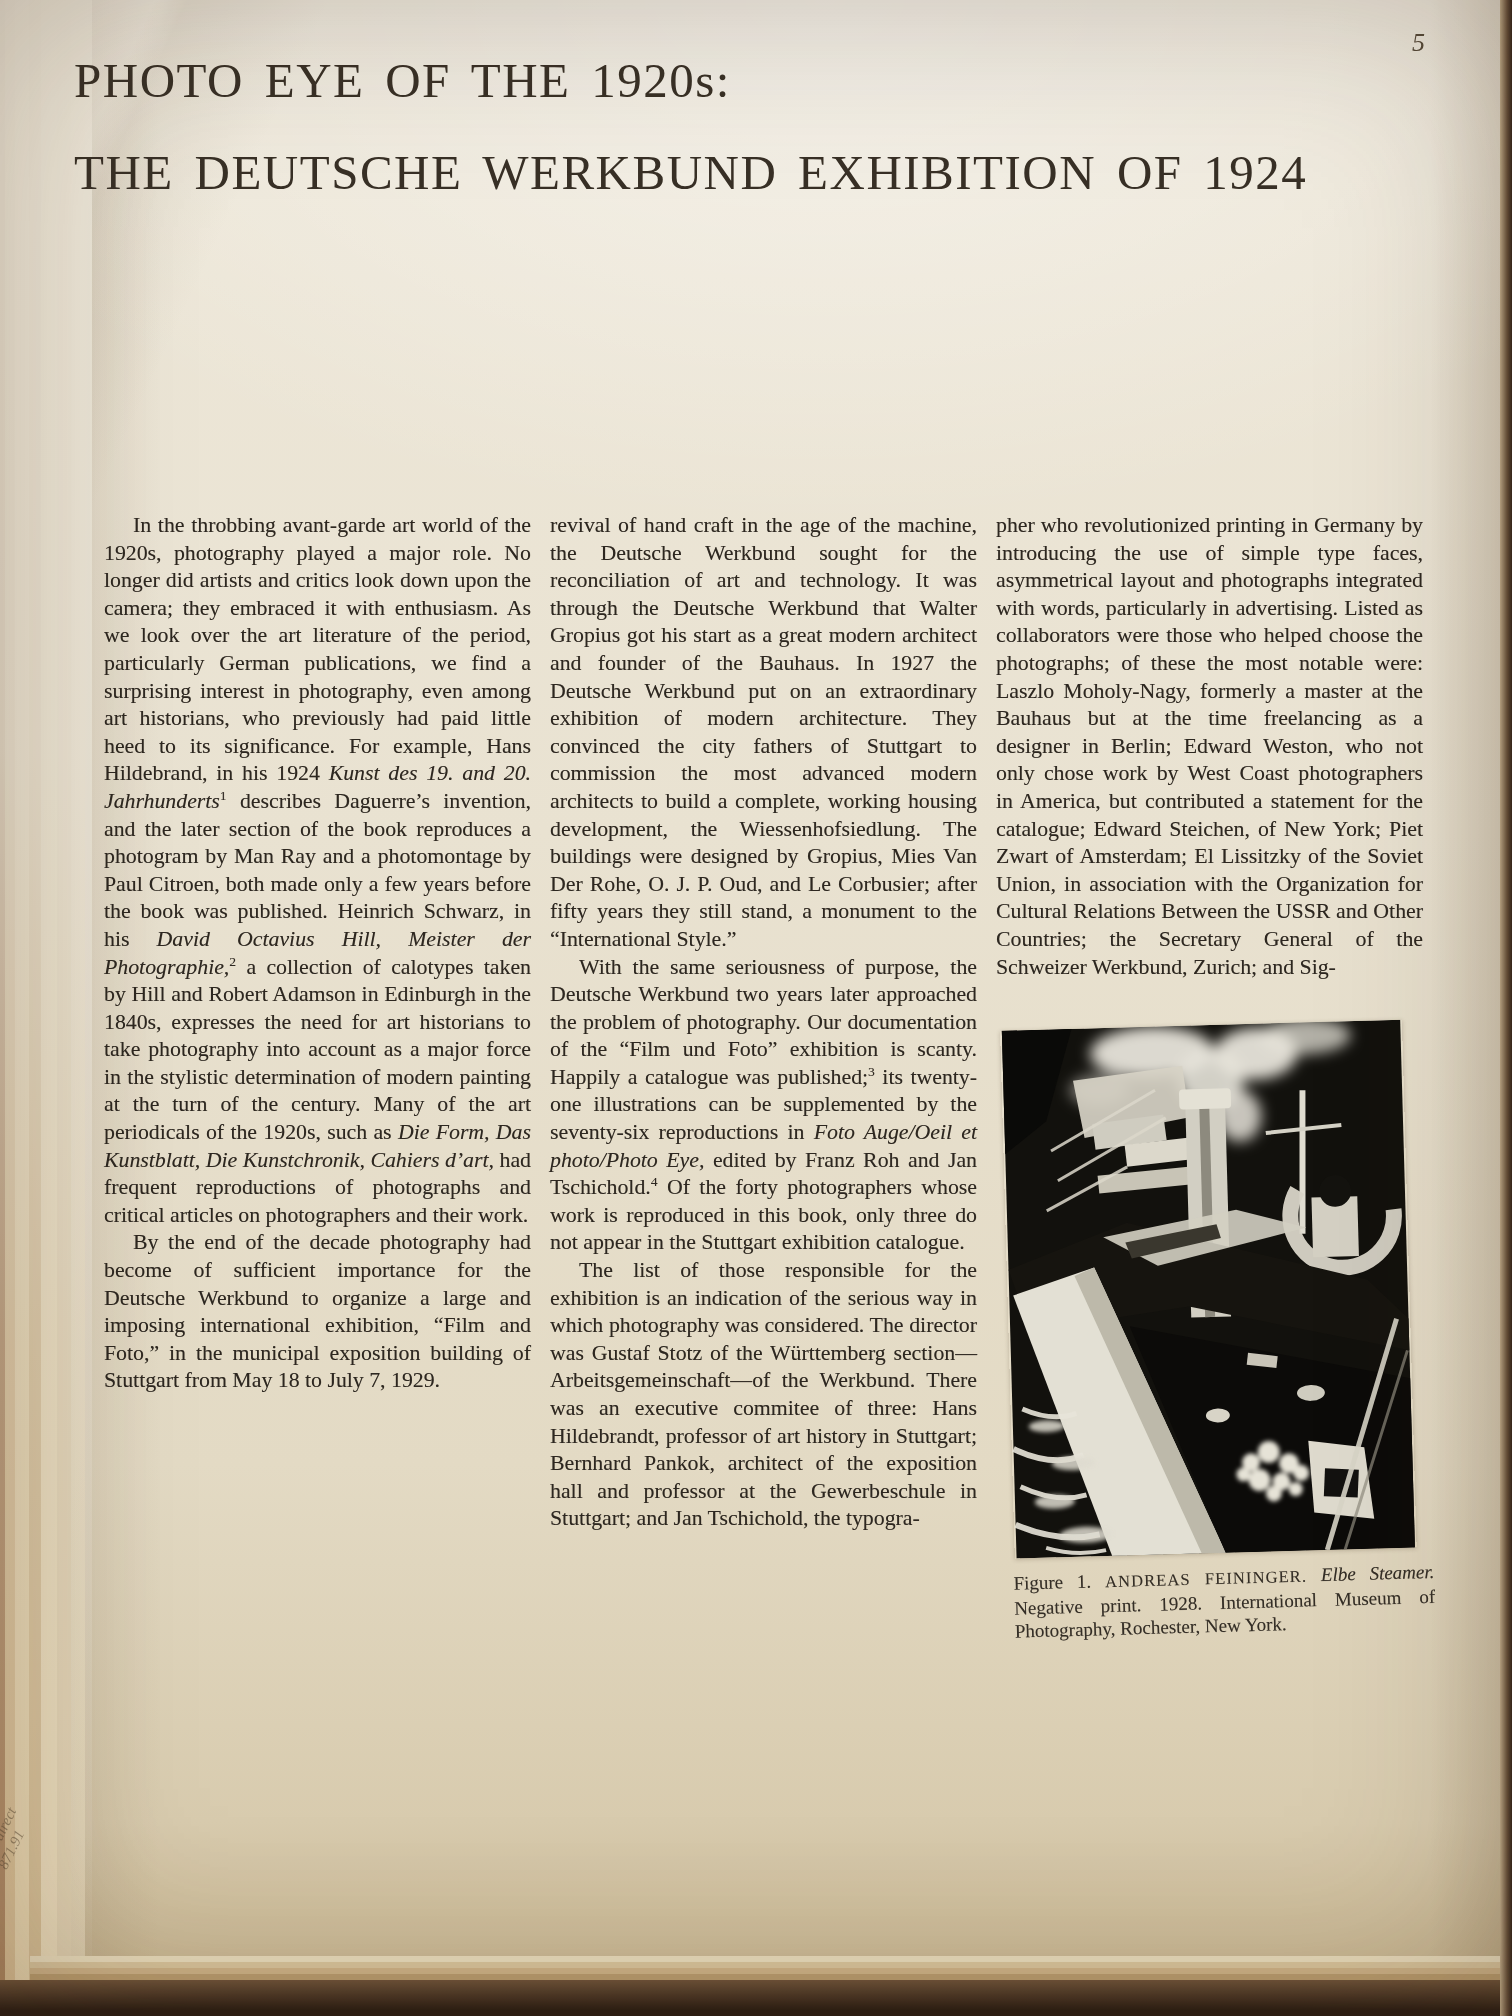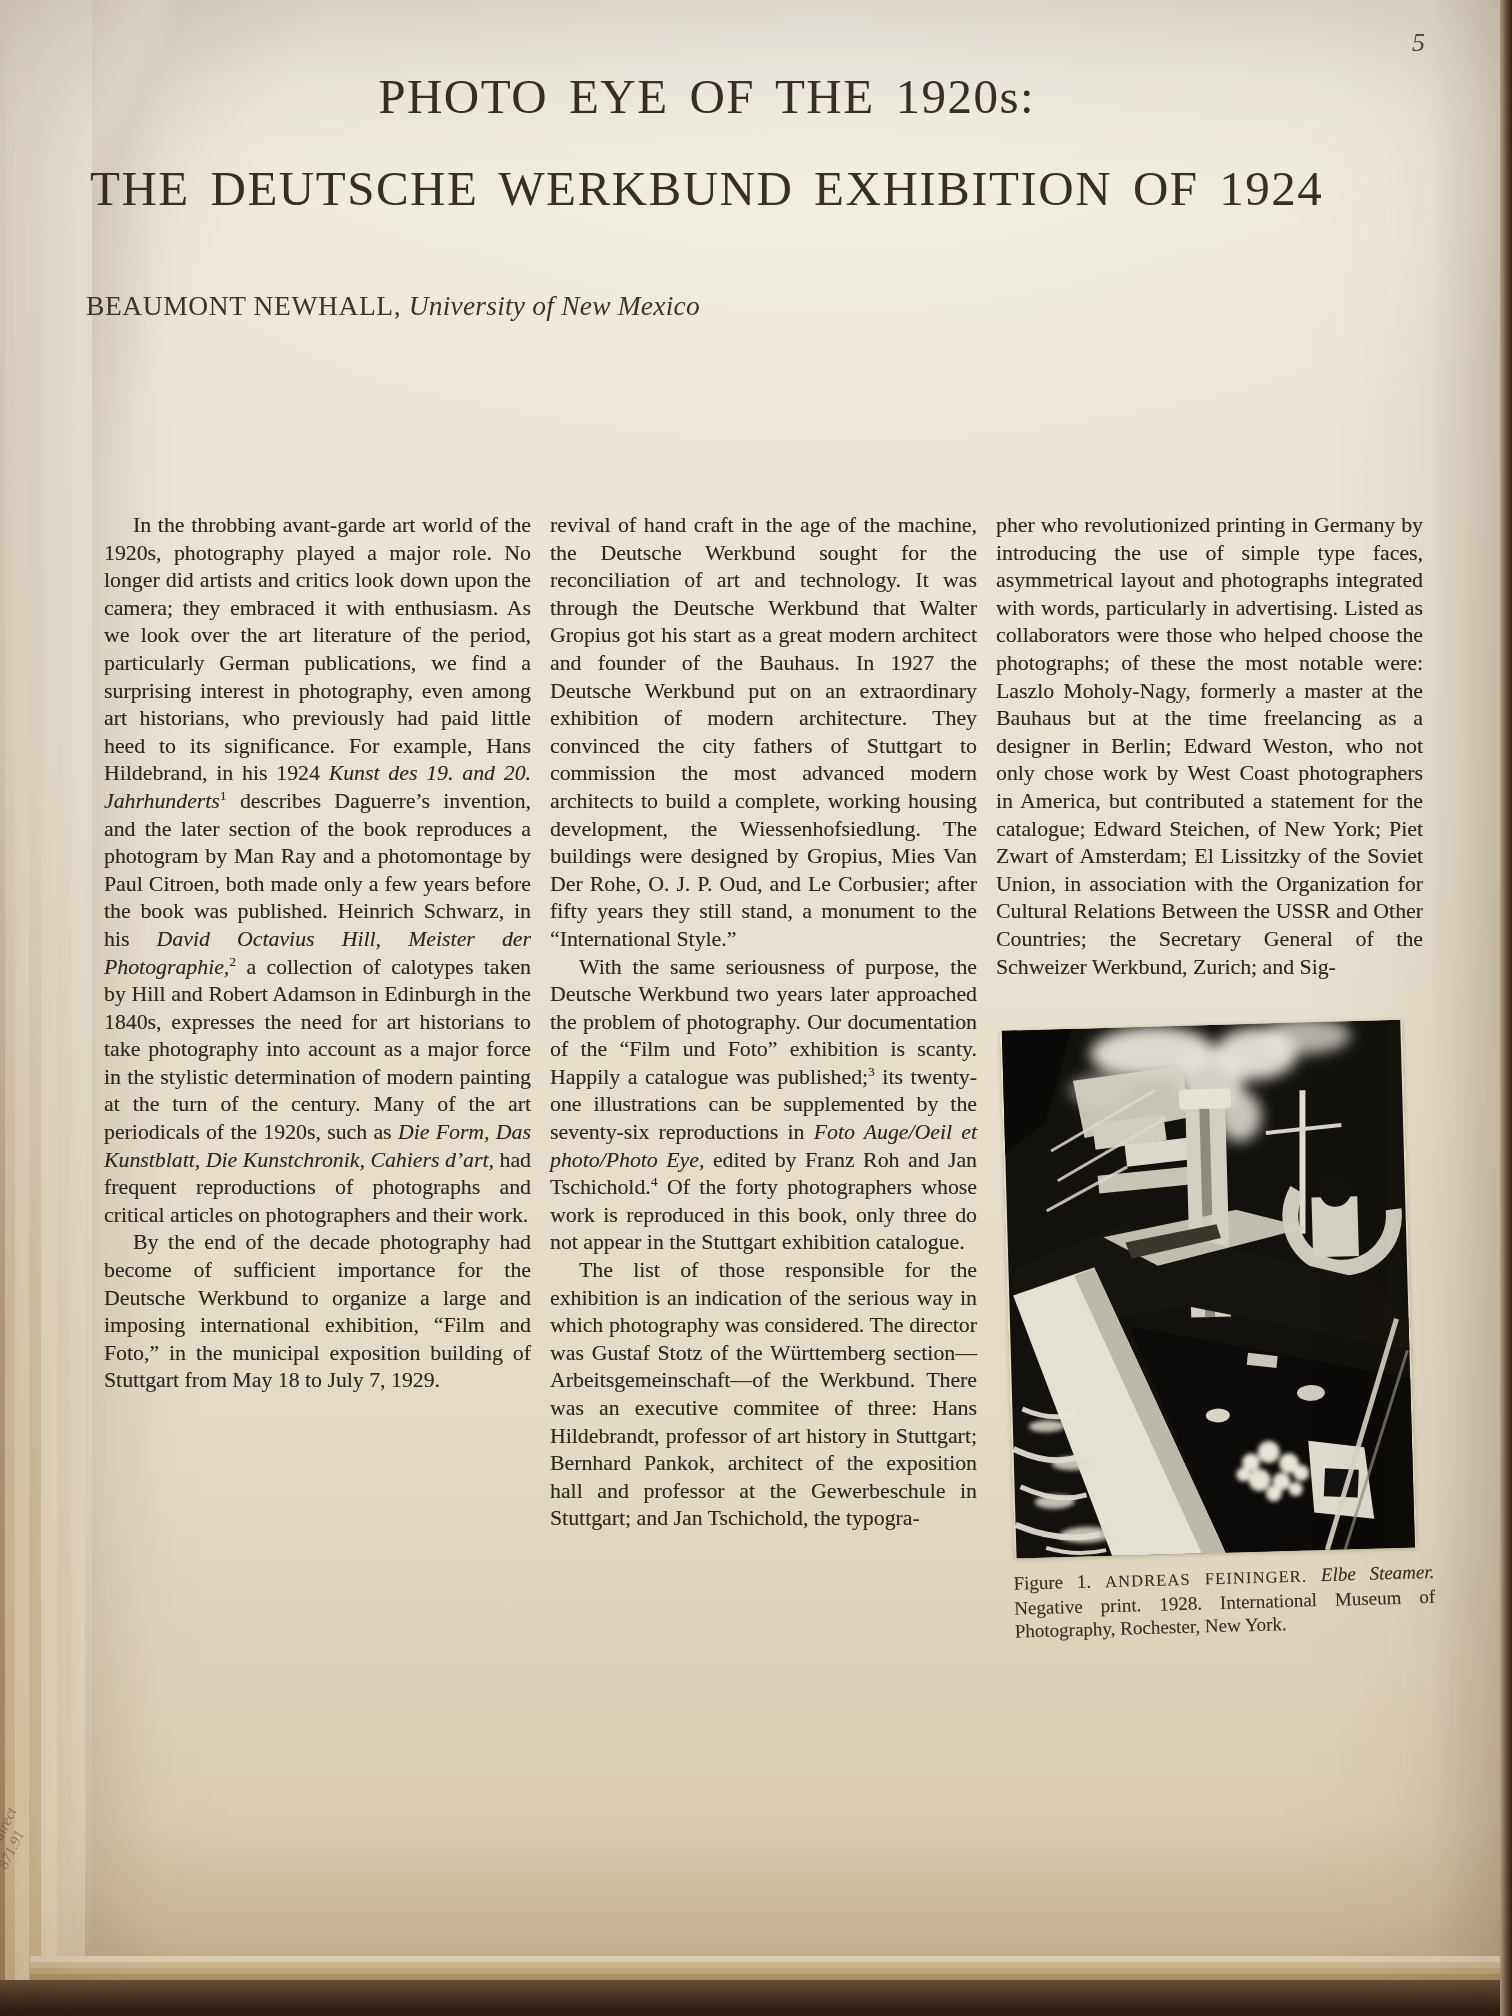--- a/index.html
+++ b/index.html
@@ -22,22 +22,22 @@
   .page-bottom-edge{position:absolute;left:30px;right:12px;bottom:36px;height:24px;
     background:repeating-linear-gradient(180deg,#e8dbbb 0 6px,#d8c49c 6px 12px,#cdb287 12px 18px,#b99c6e 18px 24px);}
   .table-bottom{position:absolute;left:0;right:0;bottom:0;height:36px;
     background:linear-gradient(180deg,#6e5339,#2a1c12 85%);}
   .table-right{position:absolute;top:0;right:0;width:12px;height:100%;
     background:linear-gradient(90deg,#c2ae8c,#67503a 60%,#32241b);}
   .vignette{position:absolute;inset:0;box-shadow:inset 0 0 190px rgba(60,40,20,0.28);pointer-events:none;}
 
   
   .page-number{position:absolute;left:1412px;top:28px;font-style:italic;font-size:26px;color:#564a39;}
-  .title{position:absolute;left:74px;top:56px;margin:16px;font-weight:normal;
-    font-size:49px;line-height:1;color:#383026;letter-spacing:1.5px;word-spacing:7px;white-space:nowrap;text-align:center;}
+  .title{position:absolute;left:74px;top:56px;margin:0;font-weight:normal;
+    font-size:49px;line-height:1;color:#383026;letter-spacing:1.5px;word-spacing:7px;white-space:nowrap;}
   .title .t2{margin-top:43px;}
   .author{position:absolute;left:86px;top:290px;font-size:27.5px;color:#3c342a;letter-spacing:0.6px;}
   .author .aff{font-style:italic;letter-spacing:0.2px;}
 
   .columns{position:absolute;left:104px;top:512px;width:1356px;display:flex;gap:19px;color:#2d2720;}
   .col{width:427px;font-size:21.8px;line-height:27.6px;text-align:justify;
     text-shadow:0.2px 0.2px 0 rgba(45,39,32,0.35);}
   .para{margin:0;}
   .para.indent{text-indent:29px;}
   .it{font-style:italic;}
@@ -63,24 +63,20 @@
     <div class="spine"></div>
     <div class="spine-fade"></div>
 
     <div class="page-number">5</div>
 
     <h1 class="title">
       <div class="t1">PHOTO EYE OF THE 1920s:</div>
       <div class="t2">THE DEUTSCHE WERKBUND EXHIBITION OF 1924</div>
     </h1>
 
-    <div class="author">
-      <span>BEAUMONT NEWHALL,</span>
-      <span class="aff">University of New Mexico</span>
-    </div>
 
     <div class="columns">
       <div class="col">
           <p class="para indent"><span>In the throbbing avant-garde art world of the 1920s, photography played a major role. No longer did artists and critics look down upon the camera; they embraced it with enthusiasm. As we look over the art literature of the period, particularly German publications, we find a surprising interest in photography, even among art historians, who previously had paid little heed to its significance. For example, Hans Hildebrand, in his 1924 </span><span class="it">Kunst des 19. and 20. Jahrhunderts</span><sup>1</sup><span> describes Daguerre’s invention, and the later section of the book reproduces a photogram by Man Ray and a photomontage by Paul Citroen, both made only a few years before the book was published. Heinrich Schwarz, in his </span><span class="it">David Octavius Hill, Meister der Photographie,</span><sup>2</sup><span> a collection of calotypes taken by Hill and Robert Adamson in Edinburgh in the 1840s, expresses the need for art historians to take photography into account as a major force in the stylistic determination of modern painting at the turn of the century. Many of the art periodicals of the 1920s, such as </span><span class="it">Die Form, Das Kunstblatt, Die Kunstchronik, Cahiers d’art,</span><span> had frequent reproductions of photographs and critical articles on photographers and their work.</span></p>
           <p class="para indent"><span>By the end of the decade photography had become of sufficient importance for the Deutsche Werkbund to organize a large and imposing international exhibition, “Film and Foto,” in the municipal exposition building of Stuttgart from May 18 to July 7, 1929.</span></p>
         </div>
       <div class="col">
           <p class="para"><span>revival of hand craft in the age of the machine, the Deutsche Werkbund sought for the reconciliation of art and technology. It was through the Deutsche Werkbund that Walter Gropius got his start as a great modern architect and founder of the Bauhaus. In 1927 the Deutsche Werkbund put on an extraordinary exhibition of modern architecture. They convinced the city fathers of Stuttgart to commission the most advanced modern architects to build a complete, working housing development, the Wiessenhofsiedlung. The buildings were designed by Gropius, Mies Van Der Rohe, O. J. P. Oud, and Le Corbusier; after fifty years they still stand, a monument to the “International Style.”</span></p>
           <p class="para indent"><span>With the same seriousness of purpose, the Deutsche Werkbund two years later approached the problem of photography. Our documentation of the “Film und Foto” exhibition is scanty. Happily a catalogue was published;</span><sup>3</sup><span> its twenty-one illustrations can be supplemented by the seventy-six reproductions in </span><span class="it">Foto Auge/Oeil et photo/Photo Eye,</span><span> edited by Franz Roh and Jan Tschichold.</span><sup>4</sup><span> Of the forty photographers whose work is reproduced in this book, only three do not appear in the Stuttgart exhibition catalogue.</span></p>
           <p class="para indent"><span>The list of those responsible for the exhibition is an indication of the serious way in which photography was considered. The director was Gustaf Stotz of the Württemberg section—Arbeitsgemeinschaft—of the Werkbund. There was an executive commitee of three: Hans Hildebrandt, professor of art history in Stuttgart; Bernhard Pankok, architect of the exposition hall and professor at the Gewerbeschule in Stuttgart; and Jan Tschichold, the typogra-</span></p>

